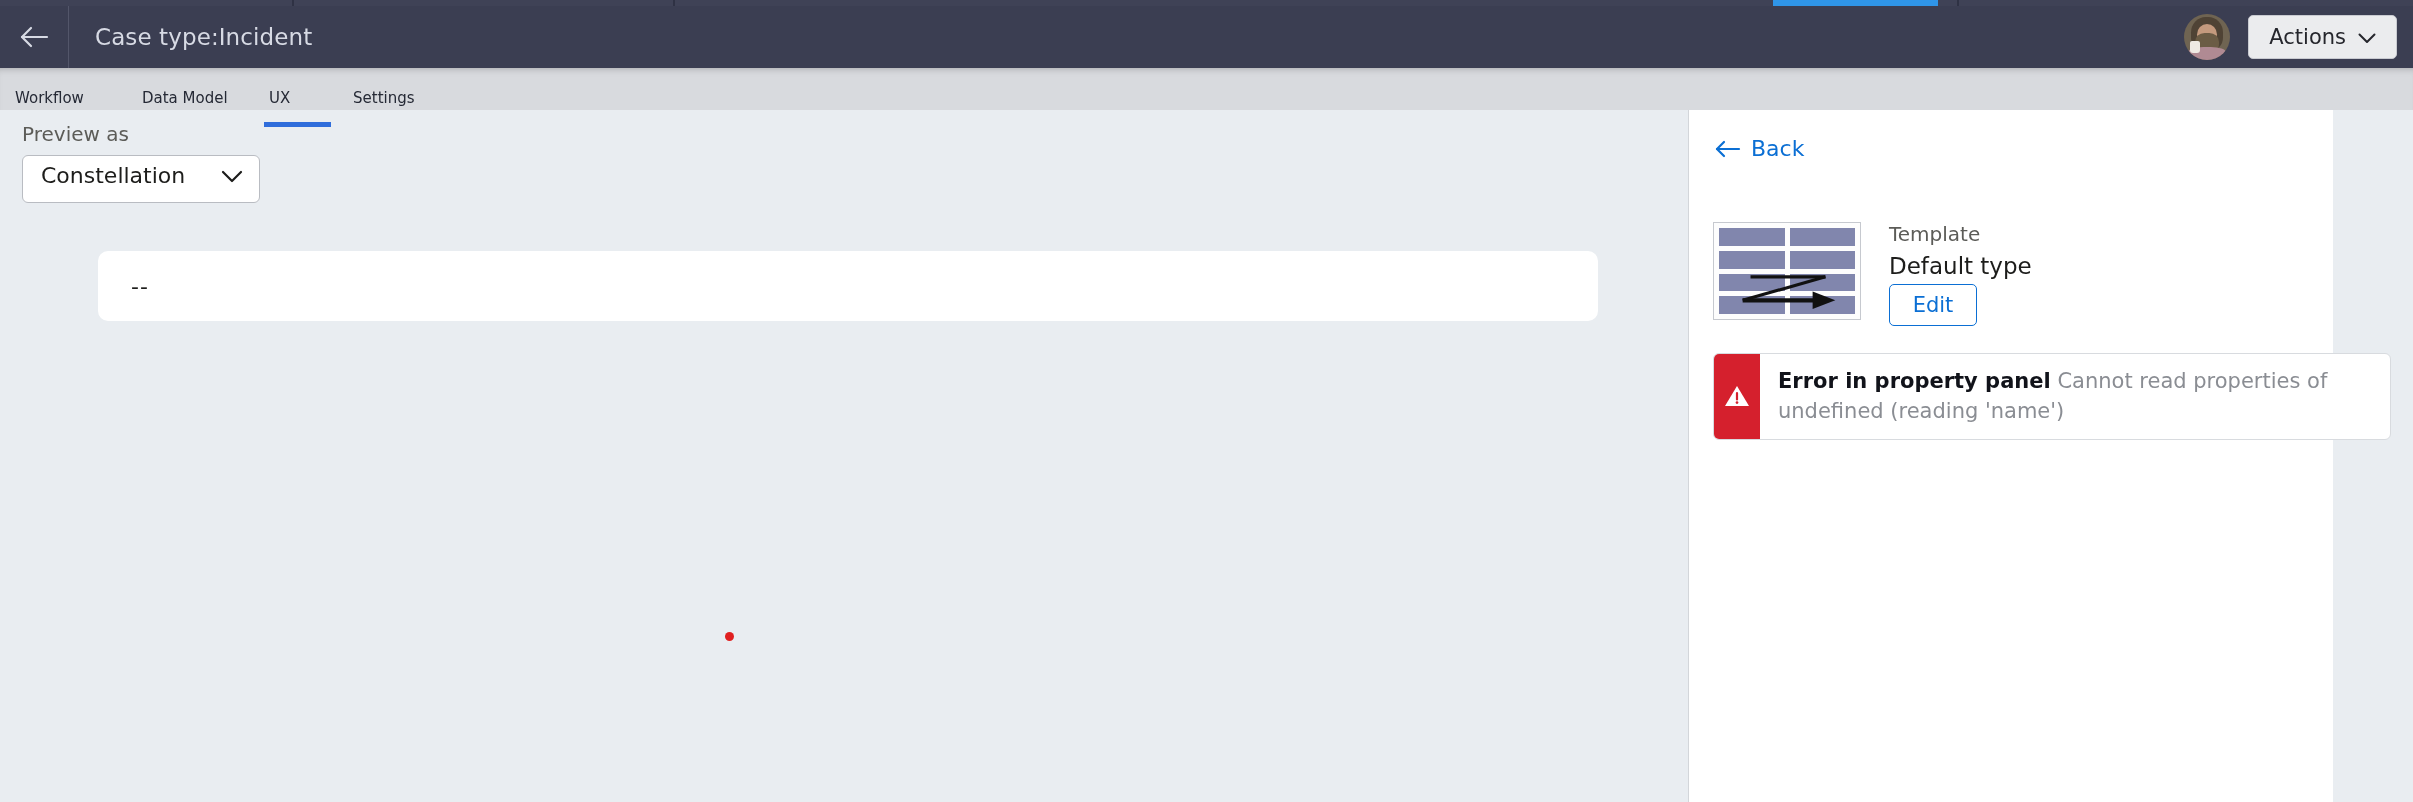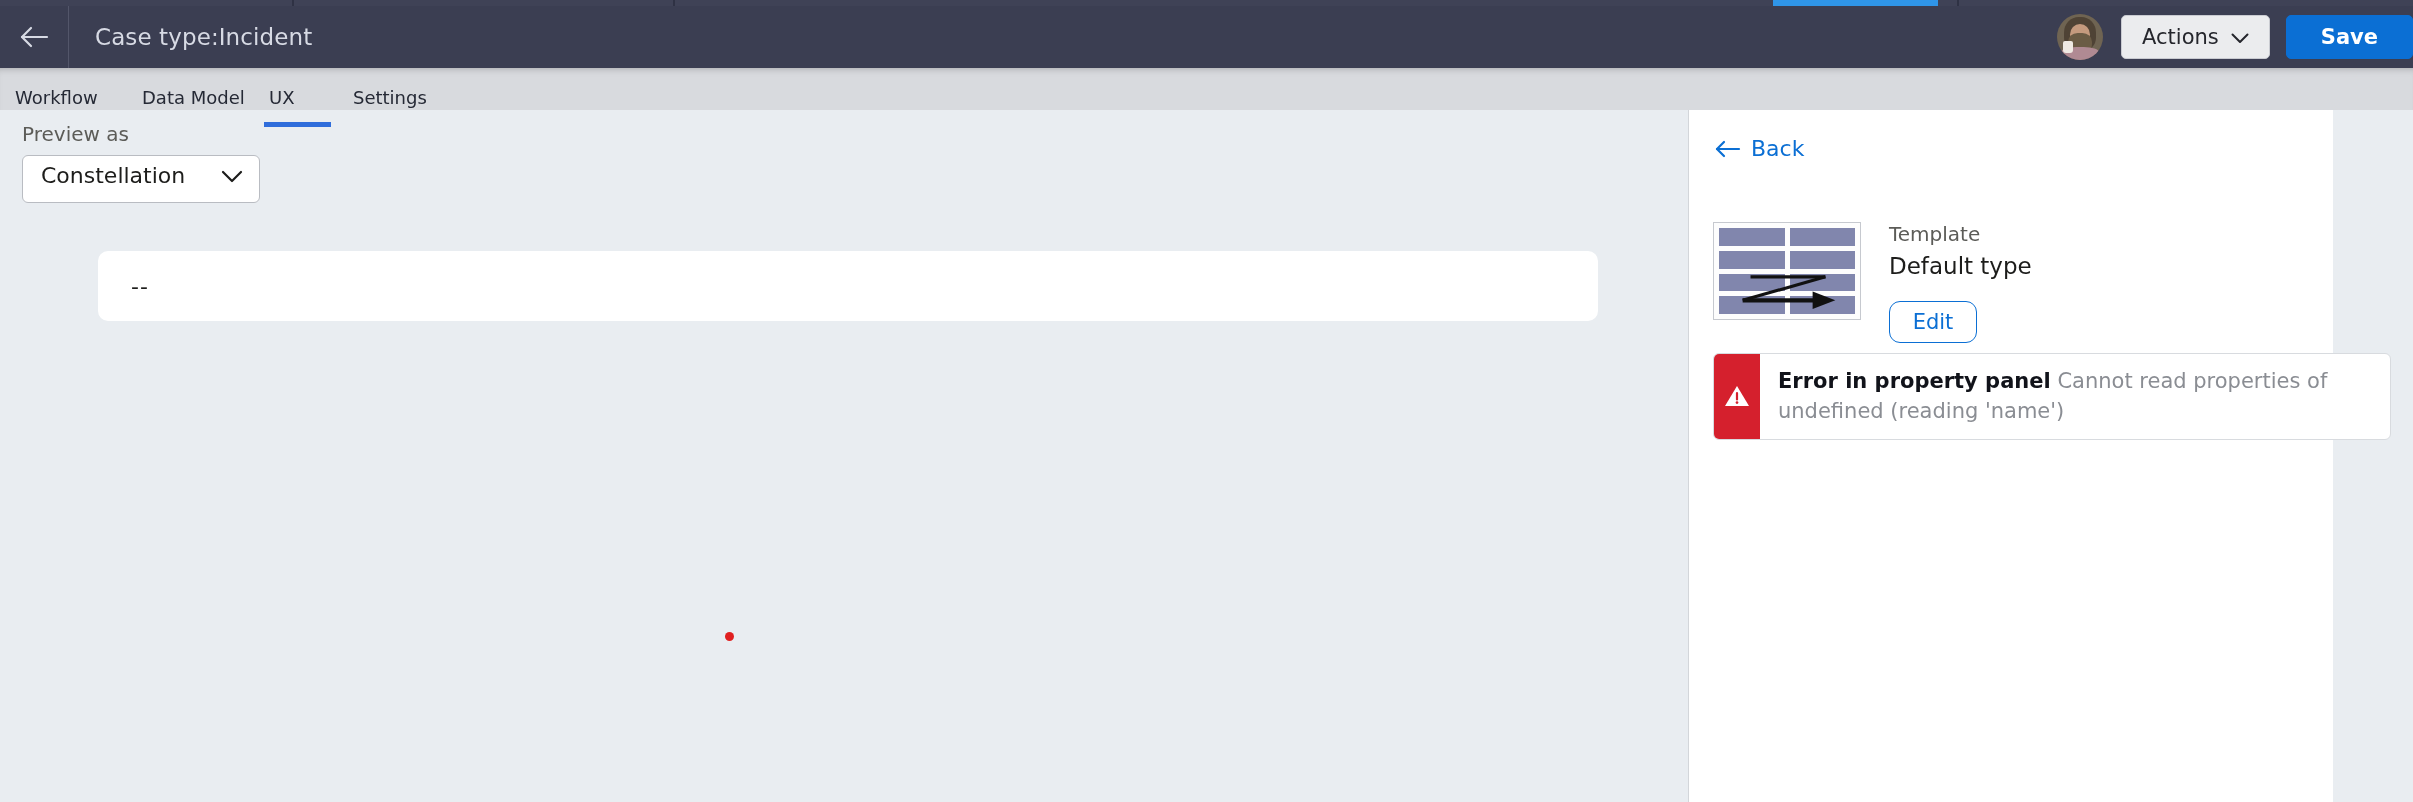--- a/index.html
+++ b/index.html
@@ -164,21 +164,21 @@
     display: flex;
     align-items: flex-start;
     z-index: 20;
     box-shadow: inset 0 6px 8px -7px rgba(0,0,0,.35);
   }
   .tab {
     position: relative;
     height: 59px;
     display: flex;
     align-items: center;
-    font-size: 18px;
+    font-size: 15px;
     color: #252935;
     cursor: pointer;
     padding: 0 0 0 0;
   }
   .tab .tab-underline {
     position: absolute;
     left: 0; right: 0; bottom: 0;
     height: 5px;
     background: transparent;
   }
@@ -340,25 +340,25 @@
     color: #5c5c58;
     line-height: 1.25;
   }
   .template-value {
     font-size: 23px;
     color: #1d1d1b;
     margin-top: 5px;
     line-height: 1.25;
   }
   .btn-edit {
-    margin-top: 20px;
+    margin-top: 3px;
     width: 88px;
     height: 42px;
     border: 1px solid #0b6fd4;
-    border-radius: 11px;
+    border-radius: 5px;
     background: #ffffff;
     color: #0b6fd4;
     font-size: 21px;
     display: inline-flex;
     align-items: center;
     justify-content: center;
     cursor: pointer;
     font-family: inherit;
   }
 
@@ -433,23 +433,20 @@
   <button class="btn btn-light">
     <span>Actions</span>
     <span class="caret">
       <svg width="18" height="11" viewBox="0 0 18 11" fill="none" aria-hidden="true">
         <path d="M1.5 1.5 L9 9 L16.5 1.5" stroke="#25262c" stroke-width="2" stroke-linecap="round" stroke-linejoin="round"></path>
       </svg>
     </span>
   </button>
 
 
-  <div class="btn-save-wrap">
-    <button class="btn btn-primary">Save</button>
-  </div>
 </div>
 
 <div class="tabbar">
   <div class="tab" style="left:15px;width:94px;position:absolute;">
     <span>Workflow</span>
     <span class="tab-underline"></span>
   </div>
   <div class="tab" style="left:142px;width:122px;position:absolute;">
     <span>Data Model</span>
     <span class="tab-underline"></span>

